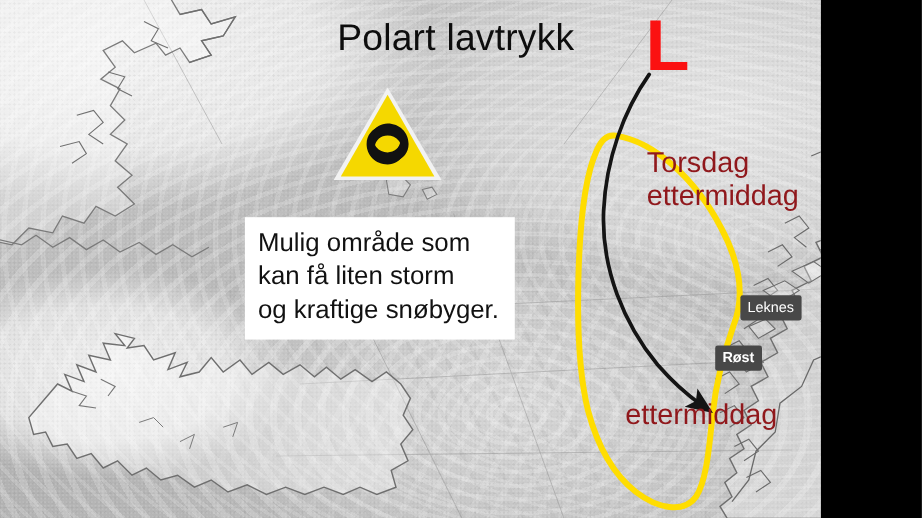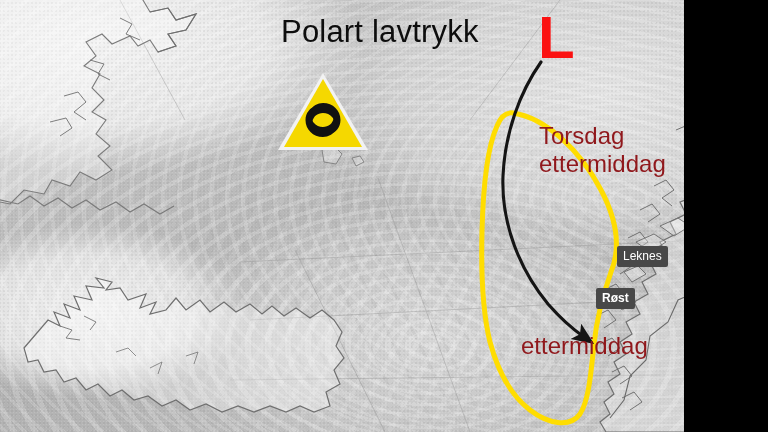--- a/index.html
+++ b/index.html
@@ -225,20 +225,25 @@
       <path d="M0,17 C-10,17 -17.5,9.5 -17.5,0 C-17.5,-7 -13,-12.5 -6.5,-14.5
                C-12,-10.5 -13.5,-2.5 -9.5,2.5 C-7,5.6 -3.6,7 0,7
                C5.6,7 10,3.2 10.6,-2
                C13.5,1 14.5,5.5 12.6,9.5 C10.4,14.1 5.4,17 0,17 Z" fill="#111111"></path>
       <circle cx="0" cy="0" r="4.6" fill="#f5d800"></circle>
     </g>
   </svg>
 
   <div class="title">Polart lavtrykk</div>
 
+  <div class="infobox">
+    <div>Mulig område som</div>
+    <div>kan få liten storm</div>
+    <div>og kraftige snøbyger.</div>
+  </div>
 
   <div class="lmark">L</div>
 
   <div class="daylbl torsdag">
     <div>Torsdag</div>
     <div>ettermiddag</div>
   </div>
   <div class="daylbl fredag">
     <div>ettermiddag</div>
   </div>

